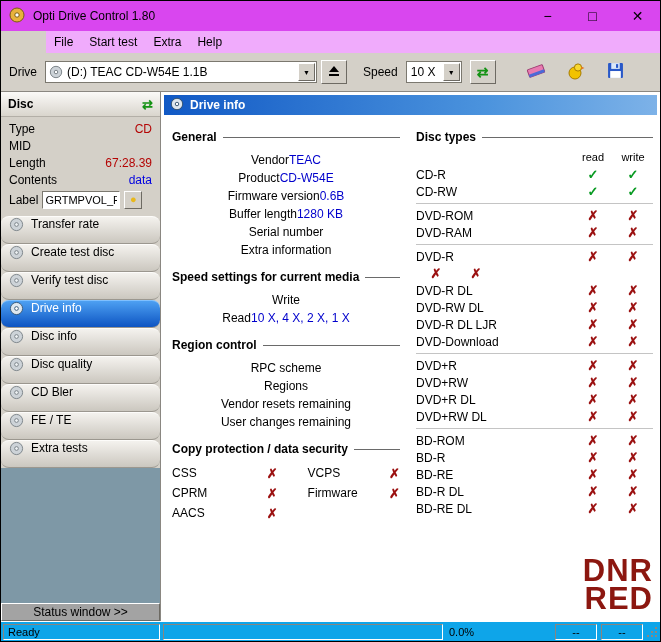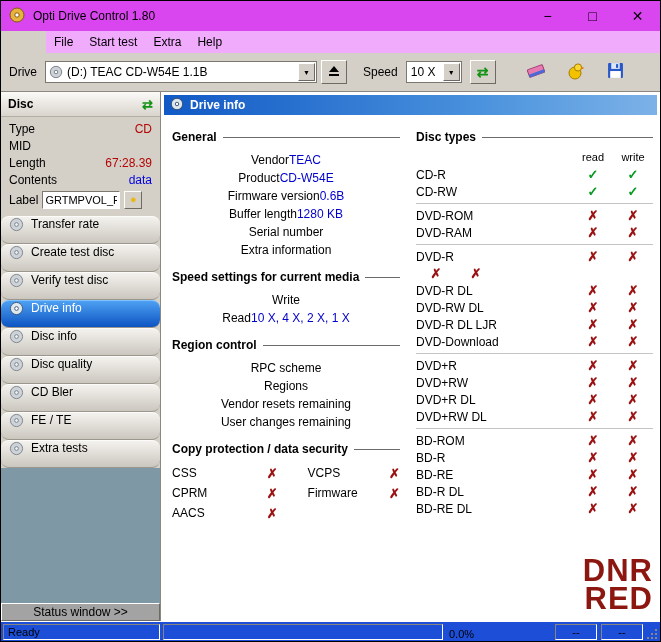--- a/index.html
+++ b/index.html
@@ -80,21 +80,21 @@
   .mark.no  { color:#9b1010; }
   .dt-head { display:flex; font-size:11px; margin:0 0 3px; }
   .dt-spacer { flex:1; }
   .dt-col-h { width:40px; text-align:center; }
   .dt-row { display:flex; align-items:center; height:17px; }
   .dt-label { flex:1; }
   .dt-mark { width:40px; text-align:center; }
   .dt-group + .dt-group { border-top:1px solid #c4c4c4; margin-top:3px; padding-top:3px; }
 
   
-  .statusbar { height:20px; background:#1d4ed8; display:flex; align-items:flex-end; padding:1px 2px;
+  .statusbar { height:20px; background:#0ea5e9; display:flex; align-items:center; padding:1px 2px;
                border-top:1px solid #fff; flex:0 0 auto; font-size:11px; }
   .sb-panel { height:16px; border:1px solid; border-color:#888580 #fff #fff #888580;
               display:flex; align-items:center; padding:0 4px; }
   .sb-ready { width:157px; }
   .sb-progress { width:280px; margin-left:3px; padding:1px; }
   .sb-bar { height:100%; width:0%; background:#0a54c8; }
   .sb-pct { margin-left:6px; }
   .sb-timer { width:42px; justify-content:center; margin-left:4px; }
   .sb-spacer { flex:1; }
   .sb-grip { margin-left:3px; display:flex; }

